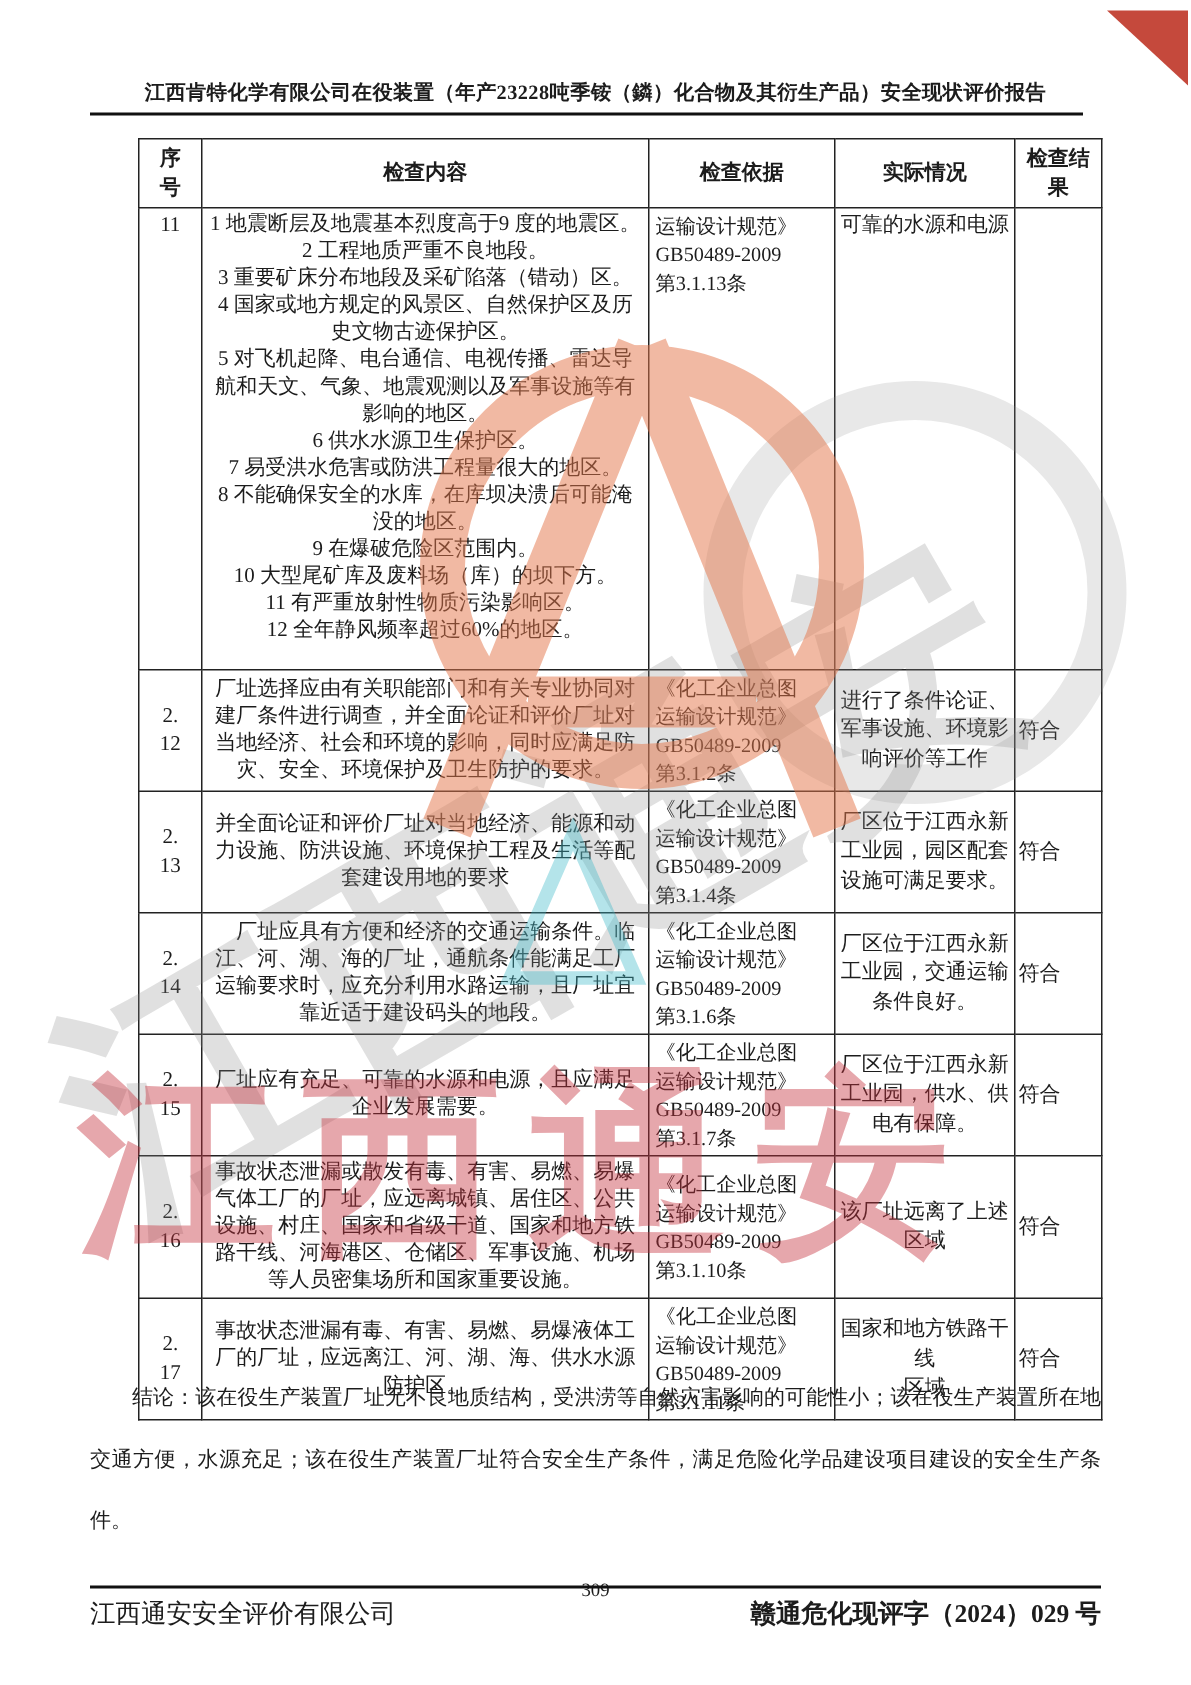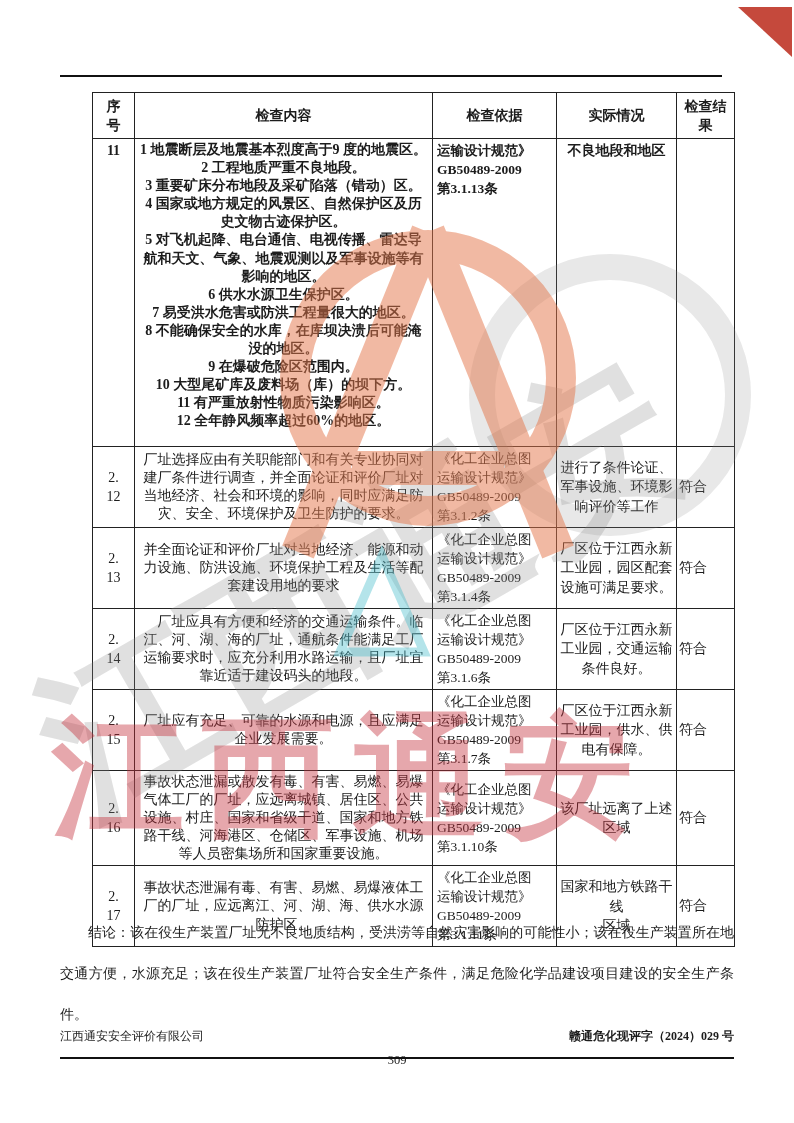--- a/index.html
+++ b/index.html
@@ -22,38 +22,38 @@
     border-collapse: collapse; table-layout: fixed; font-size: 14px;
   }
   .check-table th, .check-table td { border: 1px solid #222; vertical-align: middle; }
   .check-table thead th { height: 46px; font-weight: 700; text-align: center; padding: 2px; line-height: 19px; }
   .check-table thead th.th-no { padding: 2px 11px; margin-top: 12px; }
   .cell-no     { text-align: center; padding: 2px; white-space: pre-line; line-height: 19px; }
   .cell-content{ text-align: center; padding: 2px 5px; line-height: 18.1px; white-space: pre-line; }
   .cell-basis  { text-align: left; padding: 2px 4px; line-height: 19px; white-space: pre-line; font-size: 13.5px; }
   .cell-actual { text-align: center; padding: 2px 3px; line-height: 19.5px; white-space: pre-line; }
   .cell-result { text-align: left; padding: 2px; }
-  tr.row-11 { height: 308px; font-weight: bold; }
+  tr.row-11 { height: 308px; }
   tr.row-11 td { vertical-align: top; }
   tr.row-212 { height: 75px; }
   tr.row-213 { height: 77px; }
   tr.row-214 { height: 75px; }
   tr.row-215 { height: 69px; }
   tr.row-216 { height: 89px; }
   tr.row-217 { height: 77px; }
 
   .conclusion {
     position: absolute; top: 912px; left: 60px; width: 674px;
     font-size: 14px; line-height: 41px; text-align: justify; text-indent: 2em;
   }
   .page-number { position: absolute; top: 1033px; left: 60px; width: 674px; text-align: center; font-size: 12.5px; margin-top: 20px; }
   .footer-rule { position: absolute; top: 1057px; left: 60px; width: 674px; border-bottom: 2px solid #111; }
   .footer-row  {
-    position: absolute; top: 1028px; left: 60px; width: 674px;
-    display: flex; justify-content: space-between; align-items: baseline; font-size: 12px; text-align: center;
+    position: absolute; top: 1064px; left: 60px; width: 674px;
+    display: flex; justify-content: space-between; align-items: baseline; font-size: 17px; text-align: center;
   }
   .footer-right { font-weight: 700; }
 
   .watermark-layer { position: absolute; inset: 0; z-index: 5; pointer-events: none; }
 </style>
 </head>
 <body>
 
 <div class="page">
 
@@ -68,20 +68,21 @@
       <path d="M428 232 L298 552 M428 232 L558 552 M352 468 L504 468" fill="none" stroke-width="34" stroke="#e4764a"></path>
     </g>
 
     <path d="M382 556 L424 652 L340 652 Z" fill="none" stroke-width="9" opacity="0.38" stroke="#3bb8c9"></path>
 
     <text x="52" y="822" font-size="132" font-weight="bold" letter-spacing="18" opacity="0.42" fill="#c5303c">江西通安</text>
 
     <path d="M738 7 L792 7 L792 57 Z" opacity="0.92" fill="#c0392b"></path>
   </svg>
 
+  <div class="doc-header">江西肯特化学有限公司在役装置（年产23228吨季铵（鏻）化合物及其衍生产品）安全现状评价报告</div>
   <div class="header-rule"></div>
 
   <table class="check-table">
     <colgroup>
       <col style="width:42px">
         <col style="width:298px">
         <col style="width:124px">
         <col style="width:120px">
         <col style="width:58px">
     </colgroup>
@@ -105,21 +106,21 @@
 6 供水水源卫生保护区。
 7 易受洪水危害或防洪工程量很大的地区。
 8 不能确保安全的水库，在库坝决溃后可能淹没的地区。
 9 在爆破危险区范围内。
 10 大型尾矿库及废料场（库）的坝下方。
 11 有严重放射性物质污染影响区。
 12 全年静风频率超过60%的地区。</td>
         <td class="cell-basis">运输设计规范》
 GB50489-2009
 第3.1.13条</td>
-        <td class="cell-actual">不良地段和地区</td>
+        <td class="cell-actual">可靠的水源和电源</td>
         <td class="cell-result"></td>
       </tr>
       <tr class="row-212">
         <td class="cell-no">2.
 12</td>
         <td class="cell-content">厂址选择应由有关职能部门和有关专业协同对建厂条件进行调查，并全面论证和评价厂址对当地经济、社会和环境的影响，同时应满足防灾、安全、环境保护及卫生防护的要求。</td>
         <td class="cell-basis">《化工企业总图
 运输设计规范》
 GB50489-2009
 第3.1.2条</td>

